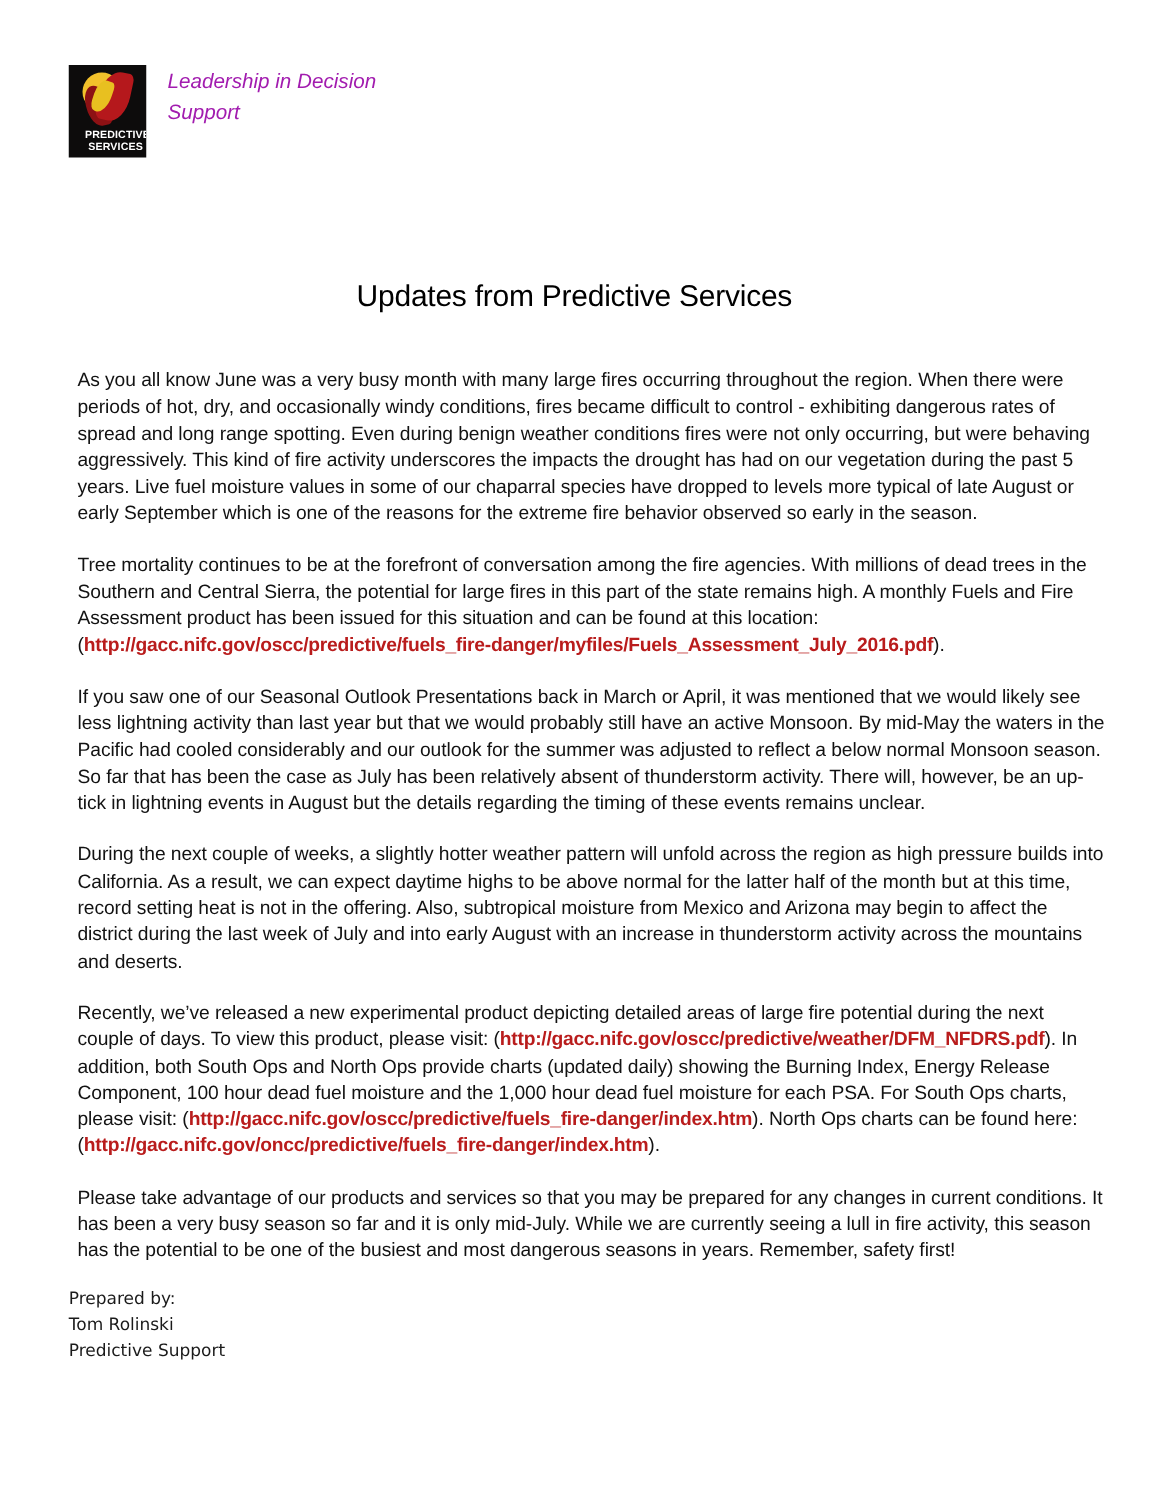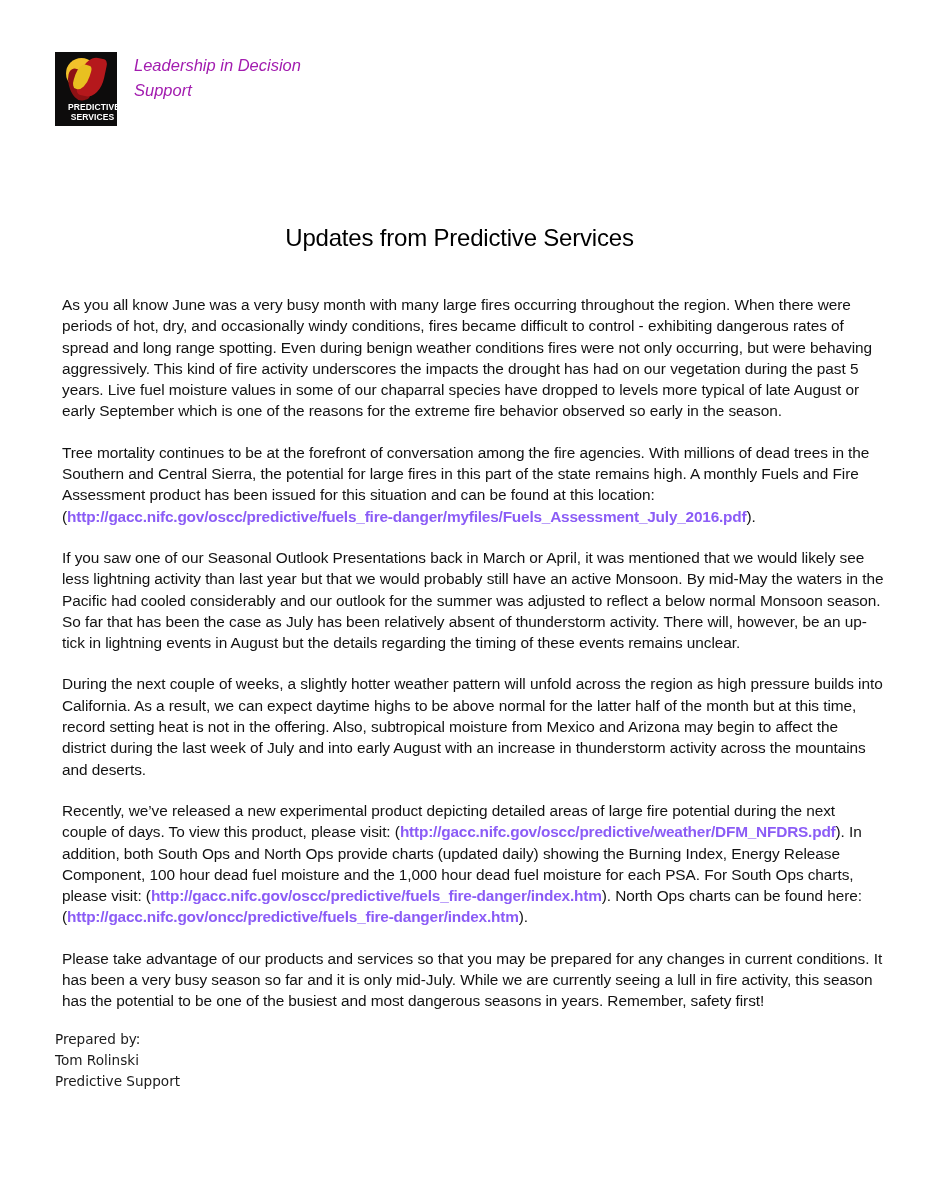--- a/index.html
+++ b/index.html
@@ -143,21 +143,21 @@
     margin: 0 0 20px 0;
     font-size: 15.4px;
     line-height: 21.3px;
     letter-spacing: -0.06px;
     color: #121212;
     text-align: left;
   }
   p.para:last-child { margin-bottom: 0; }
 
   a.link, span.link {
-    color: #8b5cf6;
+    color: #b91c1c;
     font-weight: bold;
     text-decoration: none;
     letter-spacing: -0.2px;
   }
   .ital { }
 
   
   .signature {
     position: absolute;
     left: 55px;

